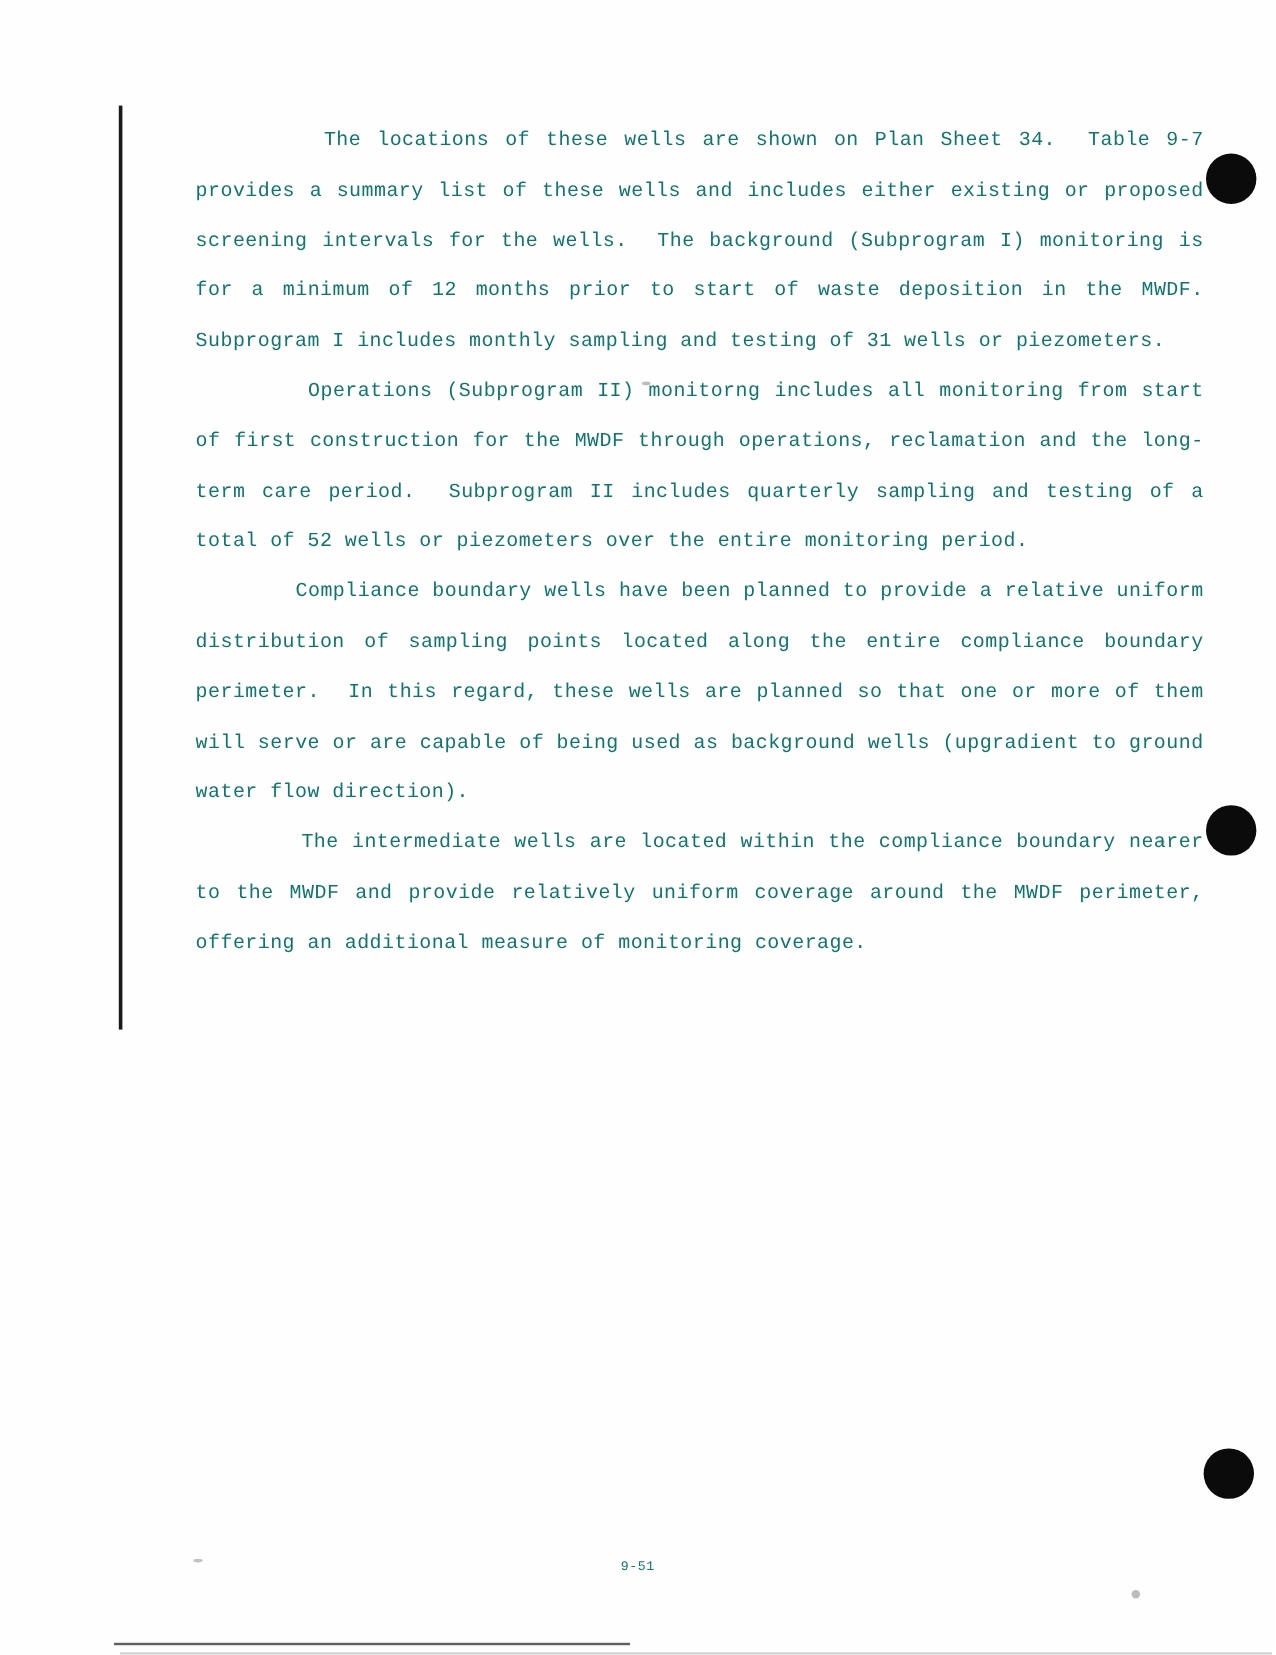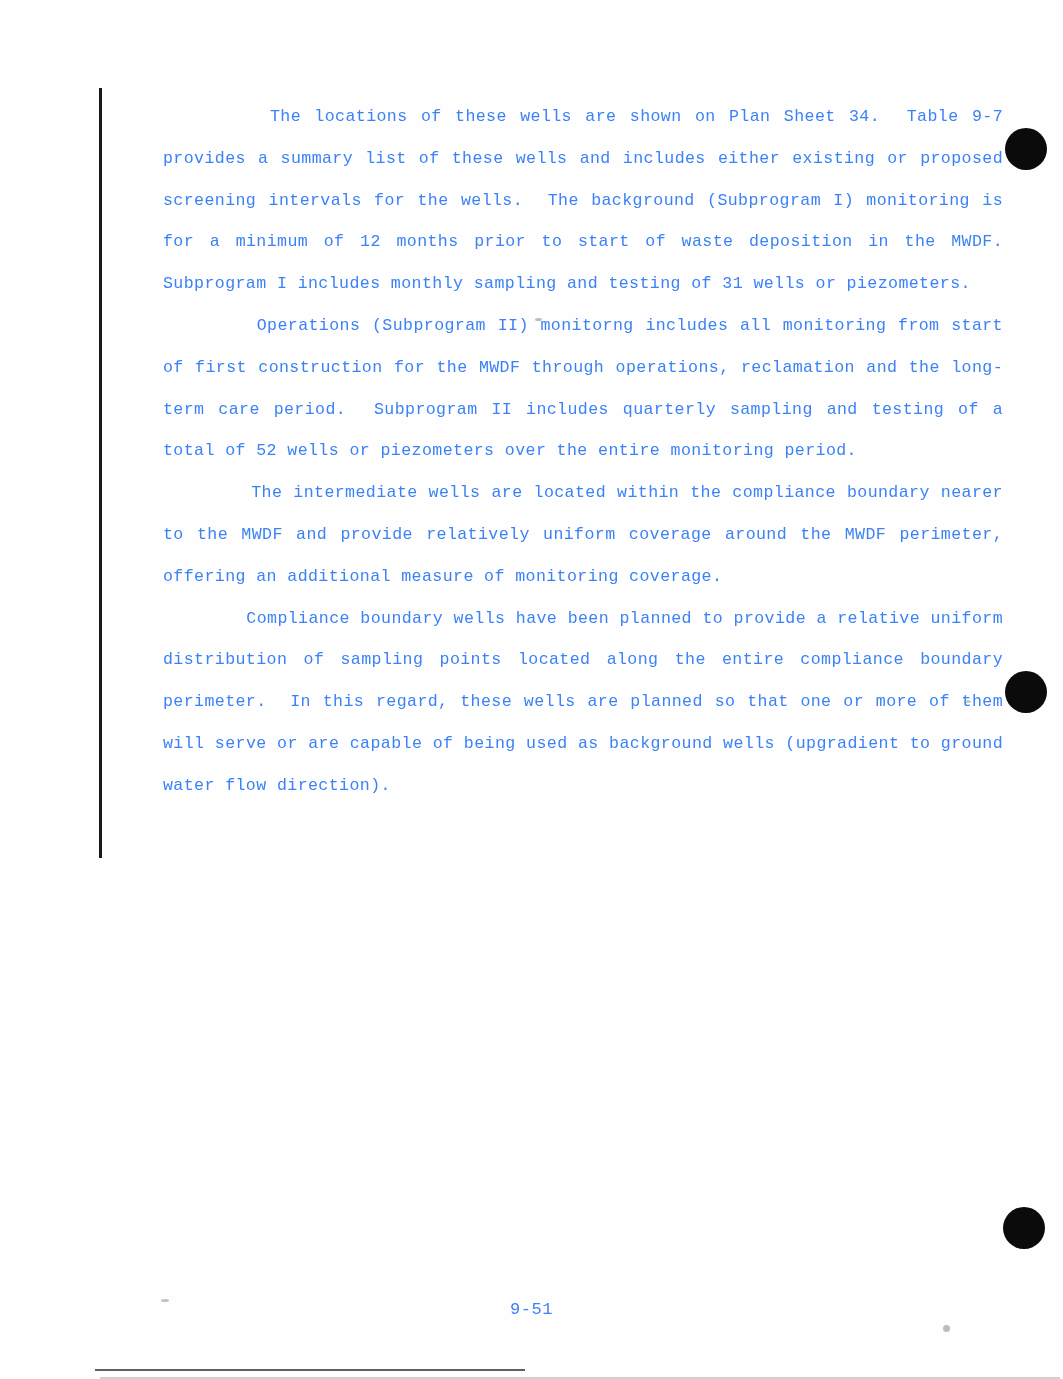--- a/index.html
+++ b/index.html
@@ -7,21 +7,21 @@
     padding: 0;
     background: #ffffff;
   }
   .page {
     position: relative;
     width: 1063px;
     height: 1379px;
     background: #fefefe;
     overflow: hidden;
     font-family: "Liberation Mono", "DejaVu Sans Mono", monospace;
-    color: #3b82f6;
+    color: #0f766e;
   }
 
   
   .left-rule {
     position: absolute;
     left: 99px;
     top: 88px;
     width: 3px;
     height: 770px;
     background: #1a1a1a;
@@ -81,21 +81,21 @@
     white-space: pre-wrap;
   }
   .para + .para { margin-top: 0; }
 
   .page-number {
     position: absolute;
     left: 0;
     right: 0;
     top: 1300px;
     text-align: center;
-    font-size: 17px;
+    font-size: 11px;
     letter-spacing: 0.5px;
   }
 </style>
 </head>
 <body>
 
 <div class="page">
 
   <div class="left-rule"></div>
 
@@ -104,21 +104,21 @@
   <div class="punch punch-3"></div>
 
   <div class="speck speck-a"></div>
   <div class="speck speck-b"></div>
   <div class="speck speck-c"></div>
   <div class="speck speck-d"></div>
 
   <div class="body-text">
     <p class="para">        The locations of these wells are shown on Plan Sheet 34.  Table 9-7 provides a summary list of these wells and includes either existing or proposed screening intervals for the wells.  The background (Subprogram I) monitoring is for a minimum of 12 months prior to start of waste deposition in the MWDF.  Subprogram I includes monthly sampling and testing of 31 wells or piezometers.</p>
     <p class="para">        Operations (Subprogram II) monitorng includes all monitoring from start of first construction for the MWDF through operations, reclamation and the long-term care period.  Subprogram II includes quarterly sampling and testing of a total of 52 wells or piezometers over the entire monitoring period.</p>
+    <p class="para">        Compliance boundary wells have been planned to provide a relative uniform distribution of sampling points located along the entire compliance boundary perimeter.  In this regard, these wells are planned so that one or more of them will serve or are capable of being used as background wells (upgradient to ground water flow direction).</p>
     <p class="para">        The intermediate wells are located within the compliance boundary nearer to the MWDF and provide relatively uniform coverage around the MWDF perimeter, offering an additional measure of monitoring coverage.</p>
-    <p class="para">        Compliance boundary wells have been planned to provide a relative uniform distribution of sampling points located along the entire compliance boundary perimeter.  In this regard, these wells are planned so that one or more of them will serve or are capable of being used as background wells (upgradient to ground water flow direction).</p>
   </div>
 
   <div class="page-number">9-51</div>
 
   <div class="bottom-edge"></div>
   <div class="bottom-edge2"></div>
 </div>
 
 </body></html>

